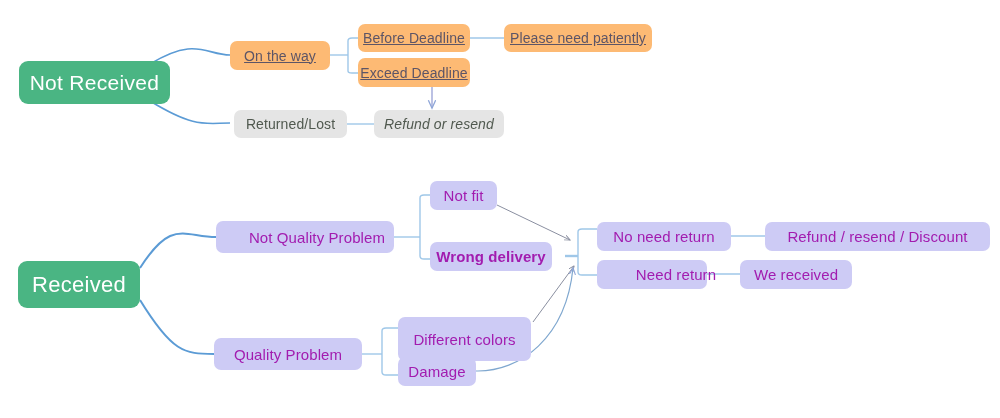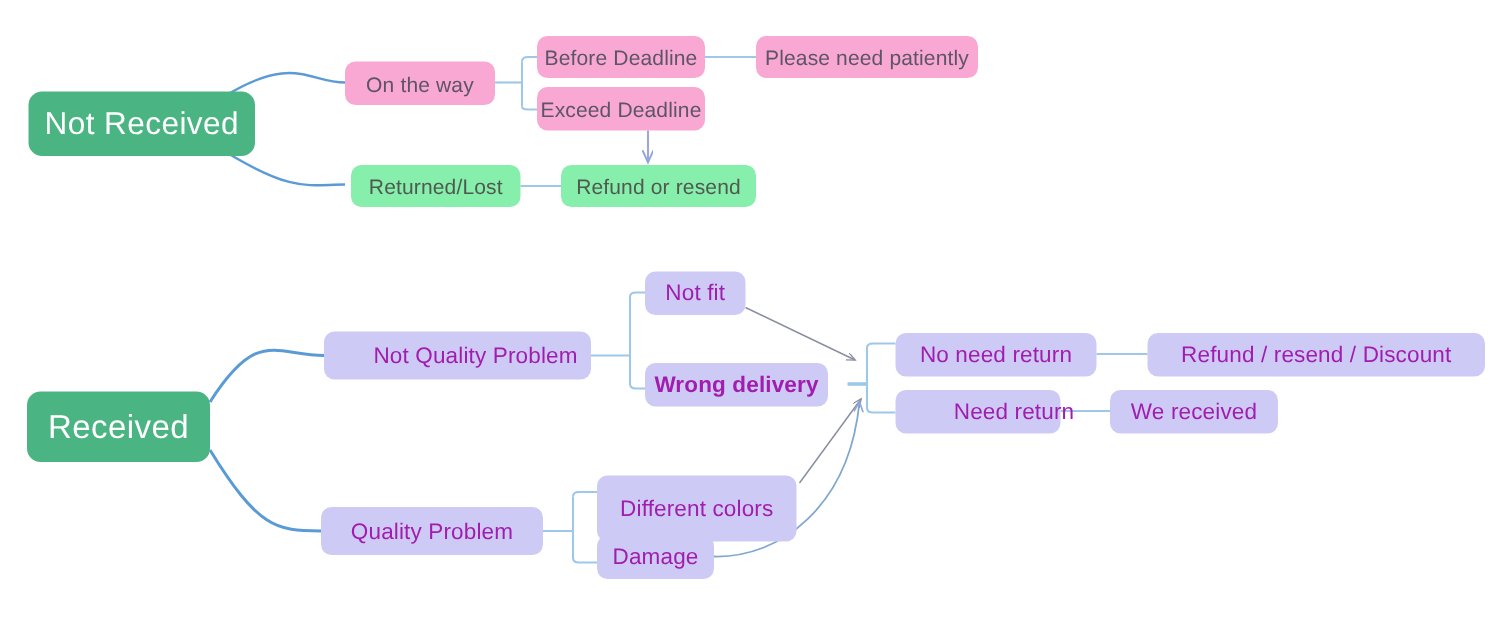--- a/index.html
+++ b/index.html
@@ -36,26 +36,27 @@
     letter-spacing: 0.1px;
   }
   .node.root {
     background: #4ab583;
     color: #ffffff;
     border-radius: 9px;
     font-size: 21px;
     letter-spacing: 0.3px;
   }
   .node.lvl-pink {
-    background: #f9a8d4;
+    background: #fdba74;
     color: #5d5566;
     font-size: 14px;
+    text-decoration: underline;
   }
   .node.lvl-green {
-    background: #86efac;
+    background: #e5e5e5;
     color: #50594f;
     font-size: 14px;
   }
   .node.lvl-blue {
     background: #cdcbf5;
     color: #a21caf;
     font-size: 15px;
   }
 </style>
 </head>
@@ -124,21 +125,21 @@
   <div class="node lvl-pink" style="left:230px; top:41px; width:100px; height:29px;">On the way</div>
 
   <div class="node lvl-pink" style="left:358px; top:24px; width:112px; height:28px;">Before Deadline</div>
 
   <div class="node lvl-pink" style="left:504px; top:24px; width:148px; height:28px;">Please need patiently</div>
 
   <div class="node lvl-pink" style="left:358px; top:58px; width:112px; height:29px;">Exceed Deadline</div>
 
   <div class="node lvl-green" style="left:234px; top:110px; width:113px; height:28px;">Returned/Lost</div>
 
-  <div class="node lvl-green" style="left:374px; top:110px; width:130px; height:28px;">Refund or resend</div>
+  <div class="node lvl-green" style="left:374px; top:110px; width:130px; height:28px;font-style:italic;">Refund or resend</div>
 
   <div class="node root" style="left:18px; top:261px; width:122px; height:47px; font-size:22px;">Received</div>
 
   <div class="node lvl-blue" style="left:216px; top:221px; width:178px; height:32px;padding-left:24px;">Not Quality Problem</div>
 
   <div class="node lvl-blue" style="left:430px; top:181px; width:67px; height:29px;">Not fit</div>
 
   <div class="node lvl-blue" style="left:430px; top:242px; width:122px; height:29px;font-weight:bold;">Wrong delivery</div>
 
   <div class="node lvl-blue" style="left:214px; top:338px; width:148px; height:32px;">Quality Problem</div>

